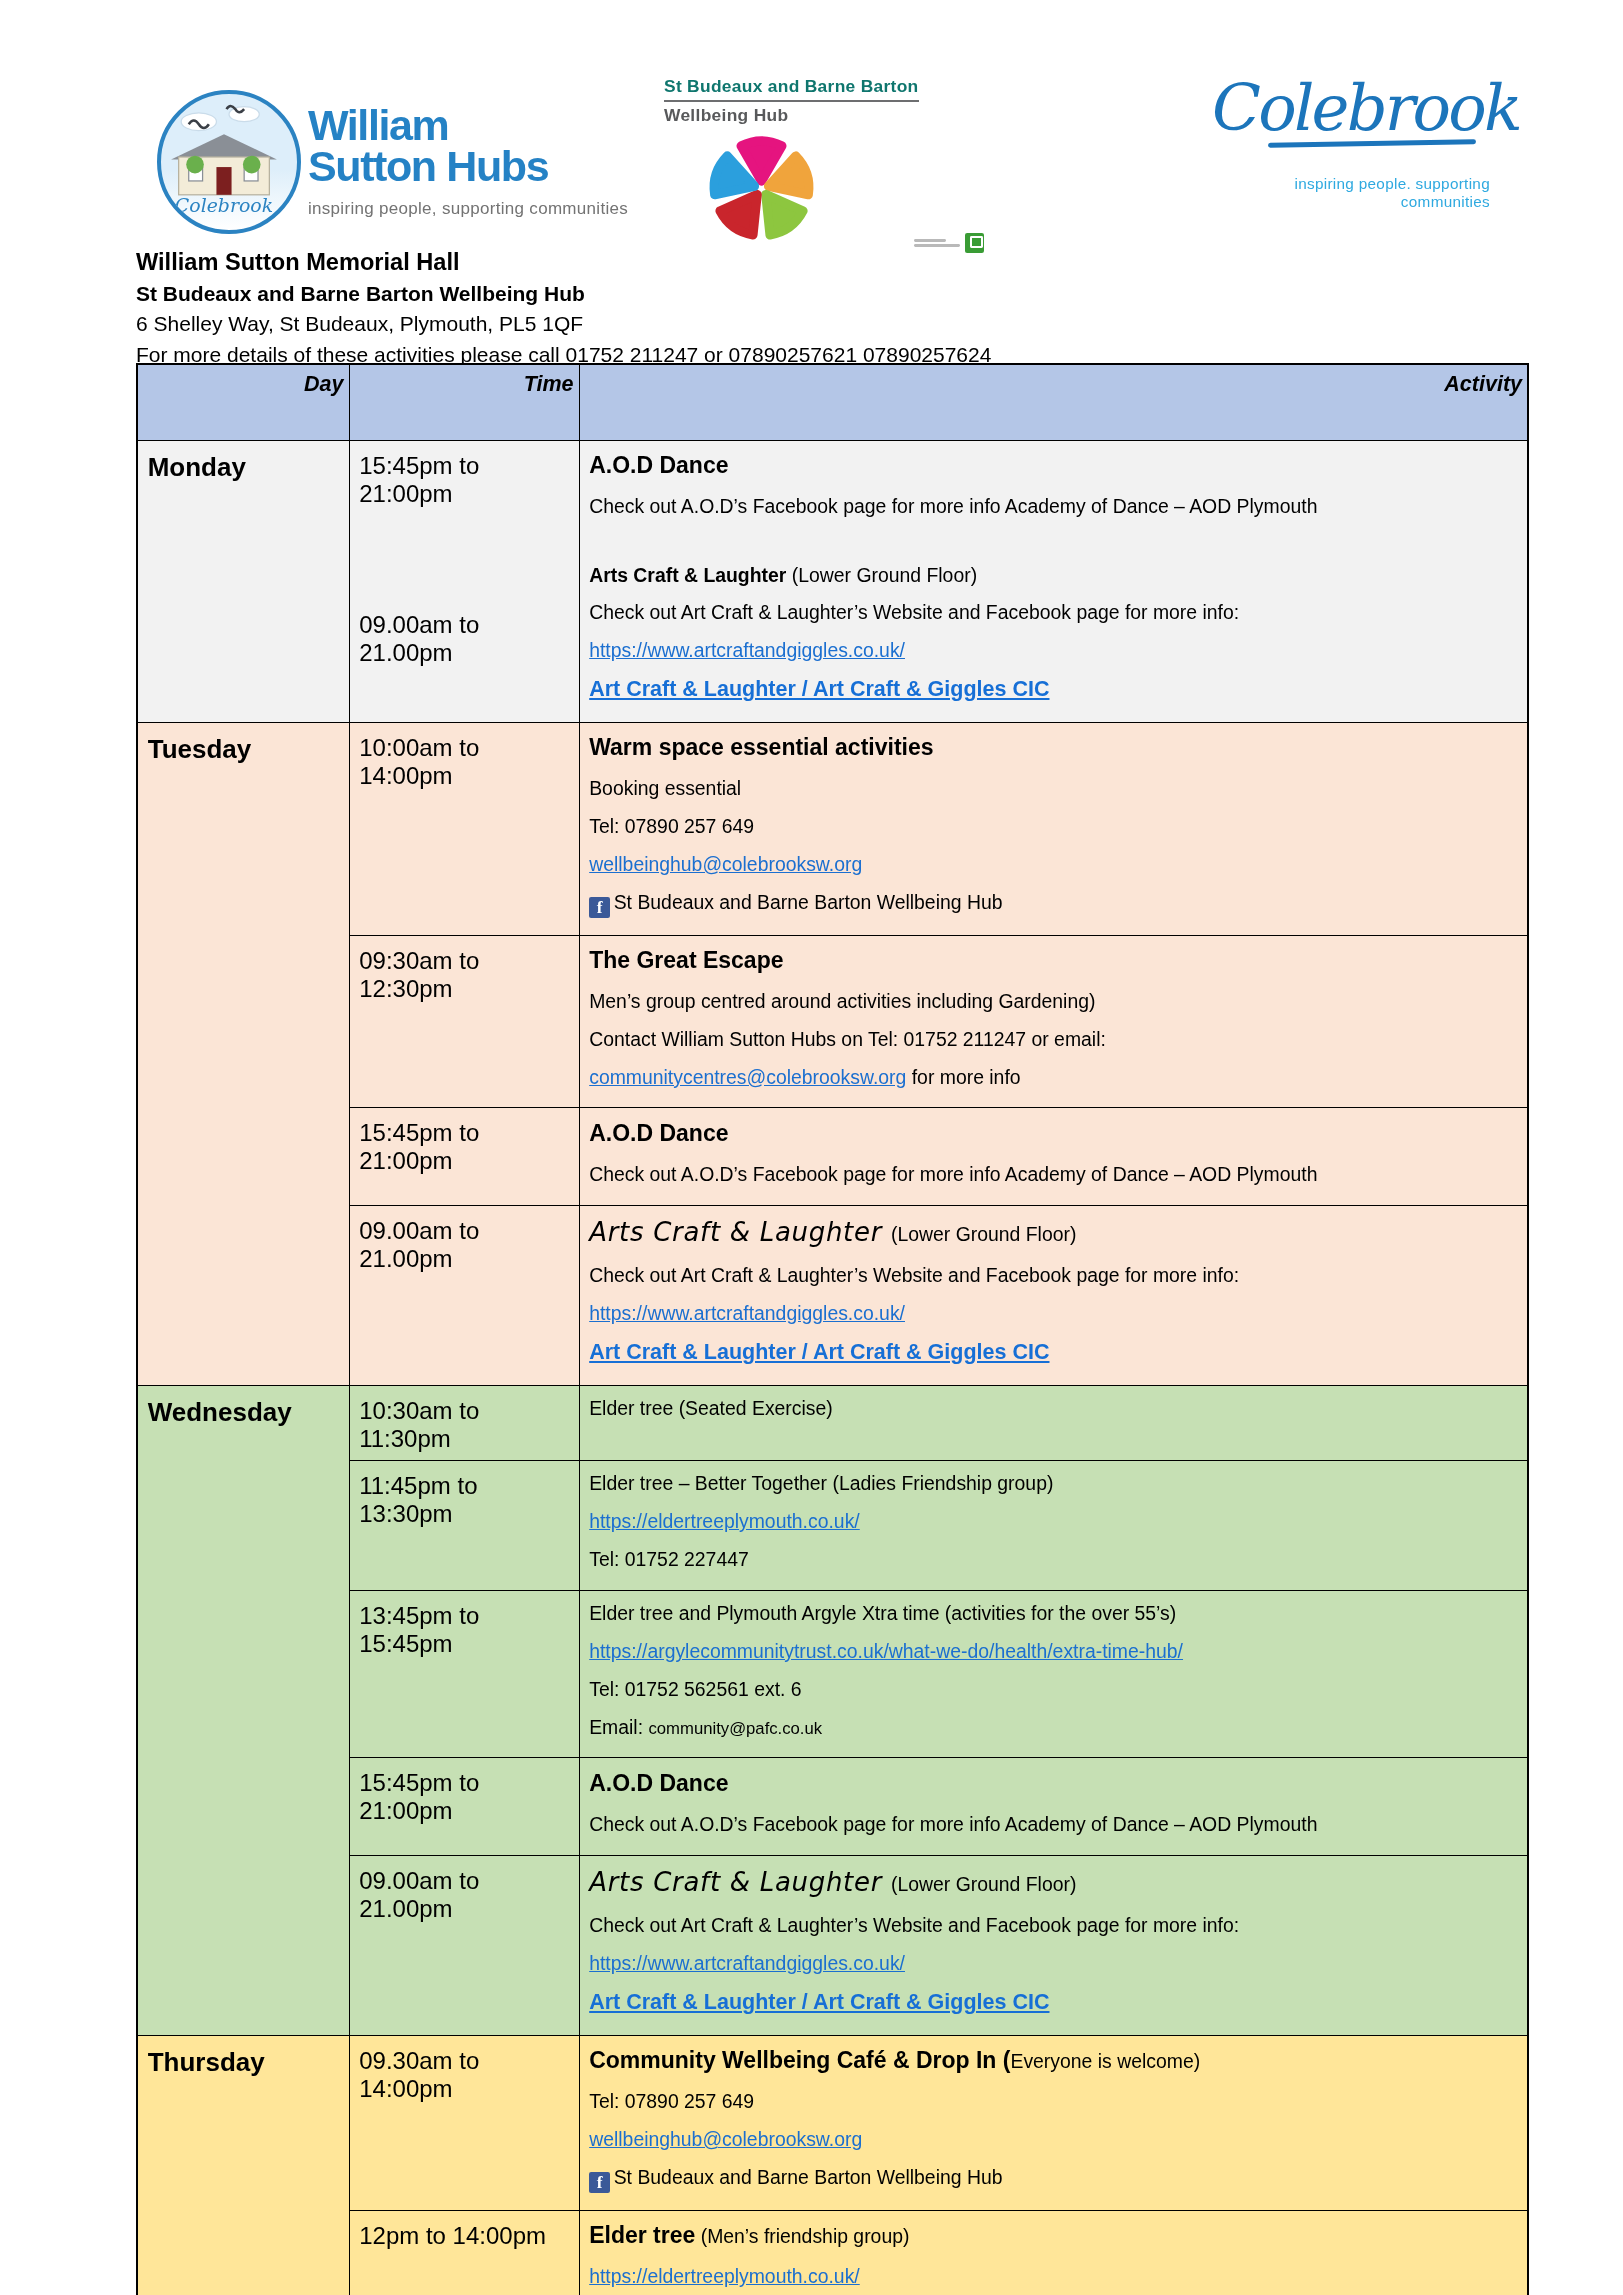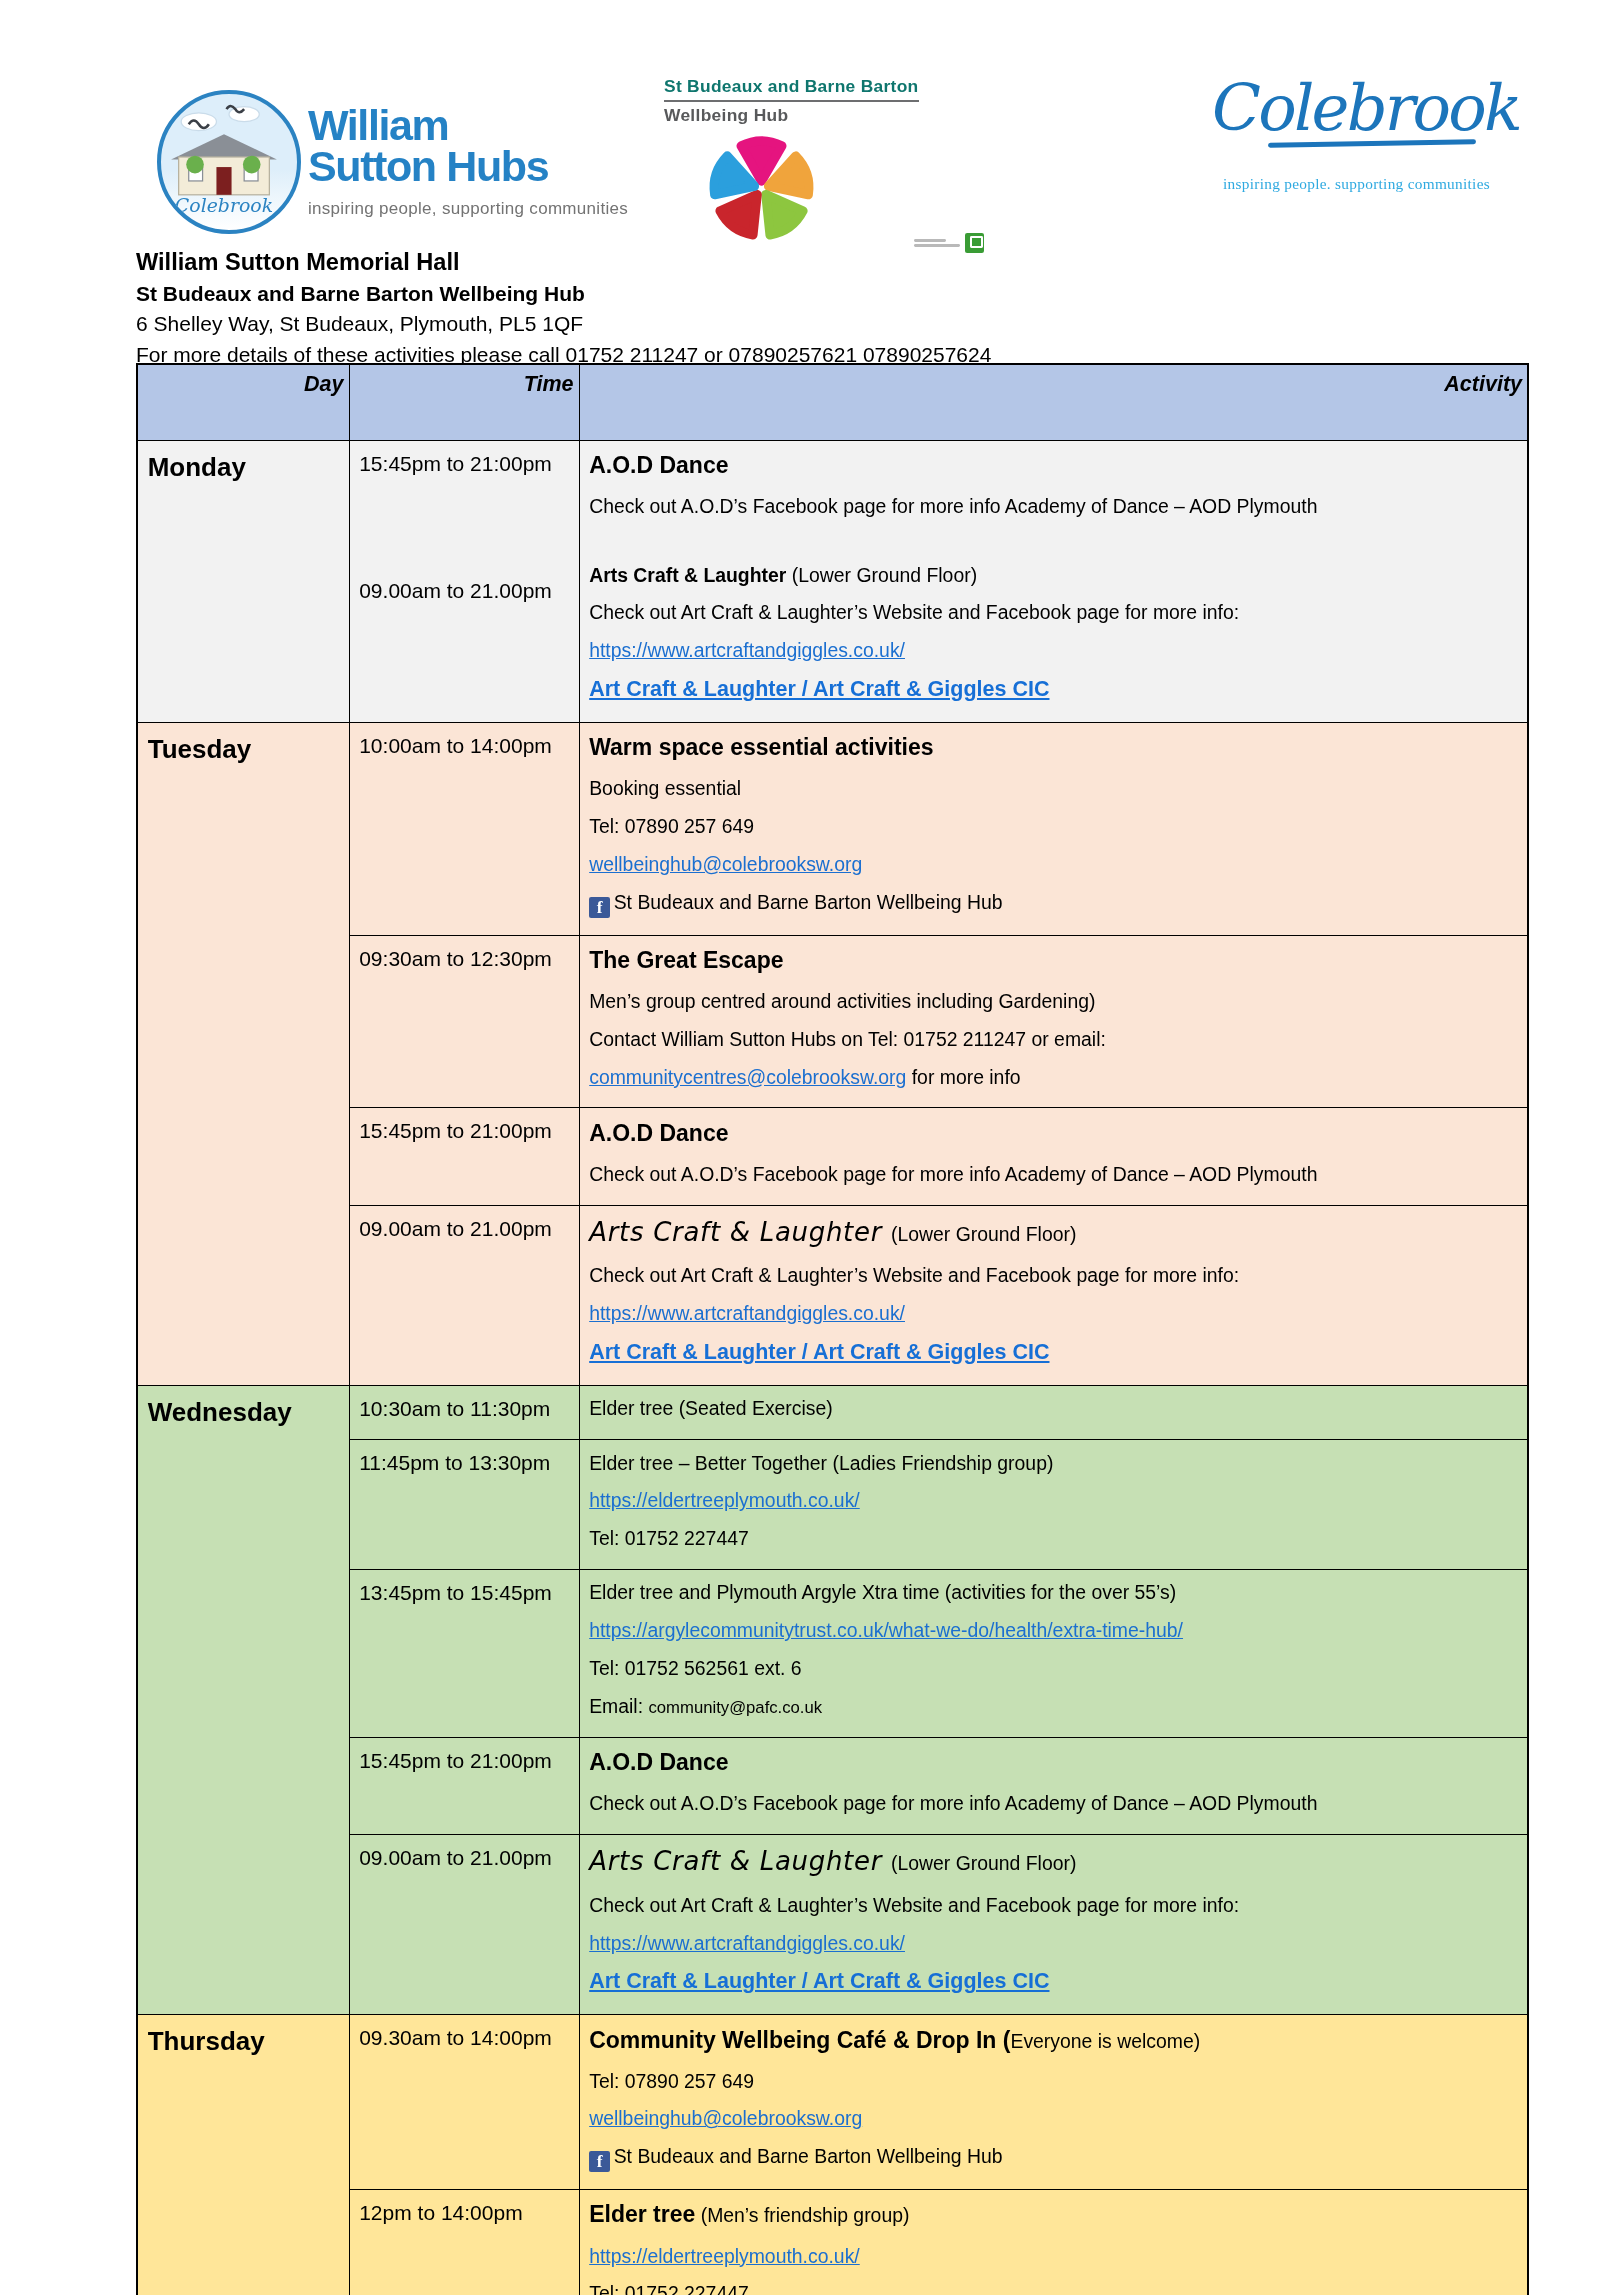--- a/index.html
+++ b/index.html
@@ -25,38 +25,38 @@
   .micro-lines div{height:2.8px;background:#b9b9b9;border-radius:1.4px;margin:2.1px 0;}
   .badge{width:19.4px;height:19.4px;background:#3a9c35;border-radius:2.1px;position:relative;flex:none;}
   .badge:before{content:"";position:absolute;left:4.9px;top:2.8px;width:9.7px;height:8.3px;
                 border:2.1px solid #fff;border-radius:1.4px;}
 
   .cb-logo{position:absolute;right:0px;top:0px;width:278px;}
   .cb-name{font-family:"DejaVu Serif", serif;font-style:italic;color:#1c75bb;
            font-size:64px;letter-spacing:-2.8px;line-height:1;}
   .cb-underline{height:4.9px;background:#1c75bb;border-radius:2.8px;width:208px;margin:1.4px 0 0 56px;
                 transform:rotate(-1deg);}
-  .cb-tag{color:#2ea9e0;font-size:15.3px;margin-top:29px;letter-spacing:0.3px;text-align:right;font-family:Liberation Serif, serif;}
+  .cb-tag{color:#2ea9e0;font-size:15.3px;margin-top:29px;letter-spacing:0.3px;text-align:right;}
 
   
   .head-block{position:absolute;top:239px;left:136px;width:1361px;margin-top:10px;}
   .ttl1{font-size:23.6px;font-weight:bold;margin:0 0 6.2px 0;}
   .ttl2{font-size:21px;font-weight:bold;margin:0 0 6.2px 0;}
   .addr{font-size:21px;margin:0 0 6.2px 0;}
   .dets{font-size:21px;margin:0;}
 
   
   table.sched{position:absolute;top:363px;left:136px;width:1393px;
               border-collapse:collapse;table-layout:fixed;border:2.1px solid #000;}
   .sched col.c-day{width:212px;} .sched col.c-time{width:230px;}
   .sched th{background:#b4c6e7;border:1.4px solid #000;text-align:right;vertical-align:top;
             font-size:21.5px;padding:7px 5px;height:61px;font-style:italic;}
   .sched td{border:1.4px solid #000;vertical-align:top;padding:7px 9.7px;}
   td.day-cell{font-size:26px;font-weight:bold;padding-top:11px;}
-  td.time-cell{font-size:21px;padding-top:11px;}
+  td.time-cell{font-size:24px;padding-top:11px;}
   td.act-cell{font-size:19.4px;line-height:1.45;}
   .time2{margin-top:103px;}
   .line{margin:1.4px 0 9.7px 0;}
   .line.gap{margin-top:40px;}
   .seg-p{}
   .seg-b{font-weight:bold;}
   .seg-h{font-weight:bold;font-size:23px;}
   .seg-script{font-style:italic;font-size:26px;letter-spacing:0.7px;
               font-family:"DejaVu Sans", sans-serif;}
   .seg-small{font-size:16.7px;}

